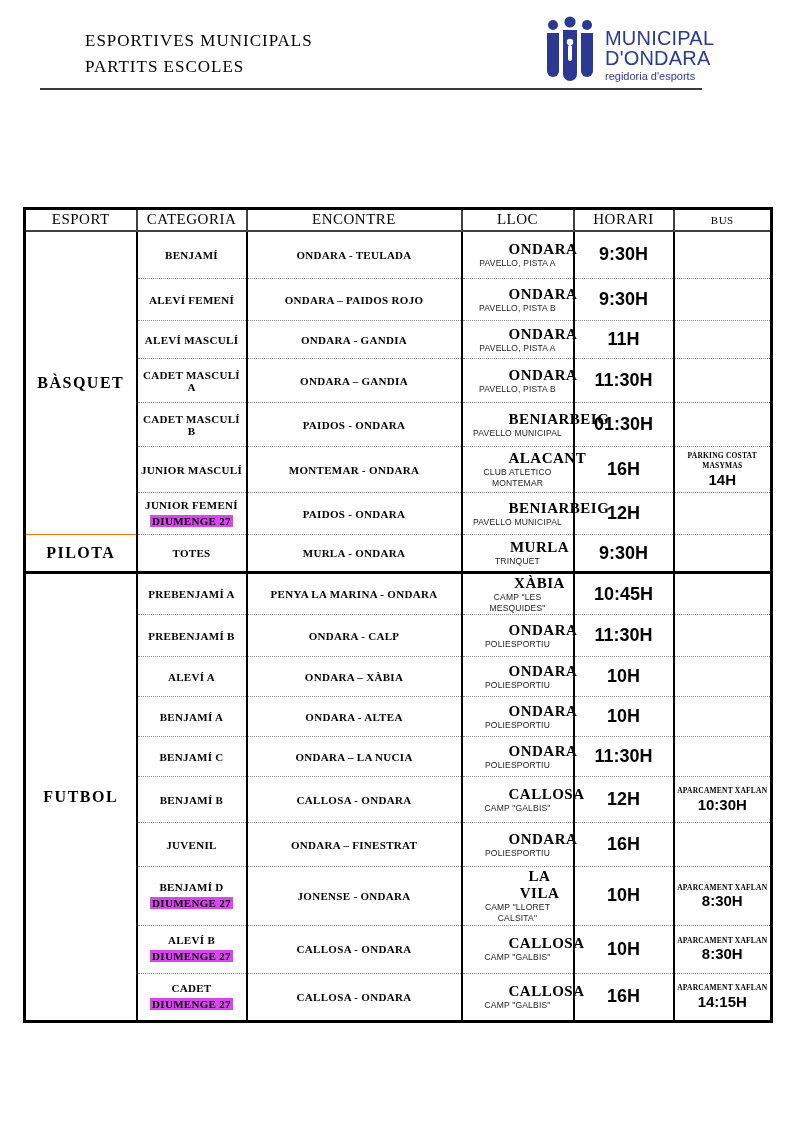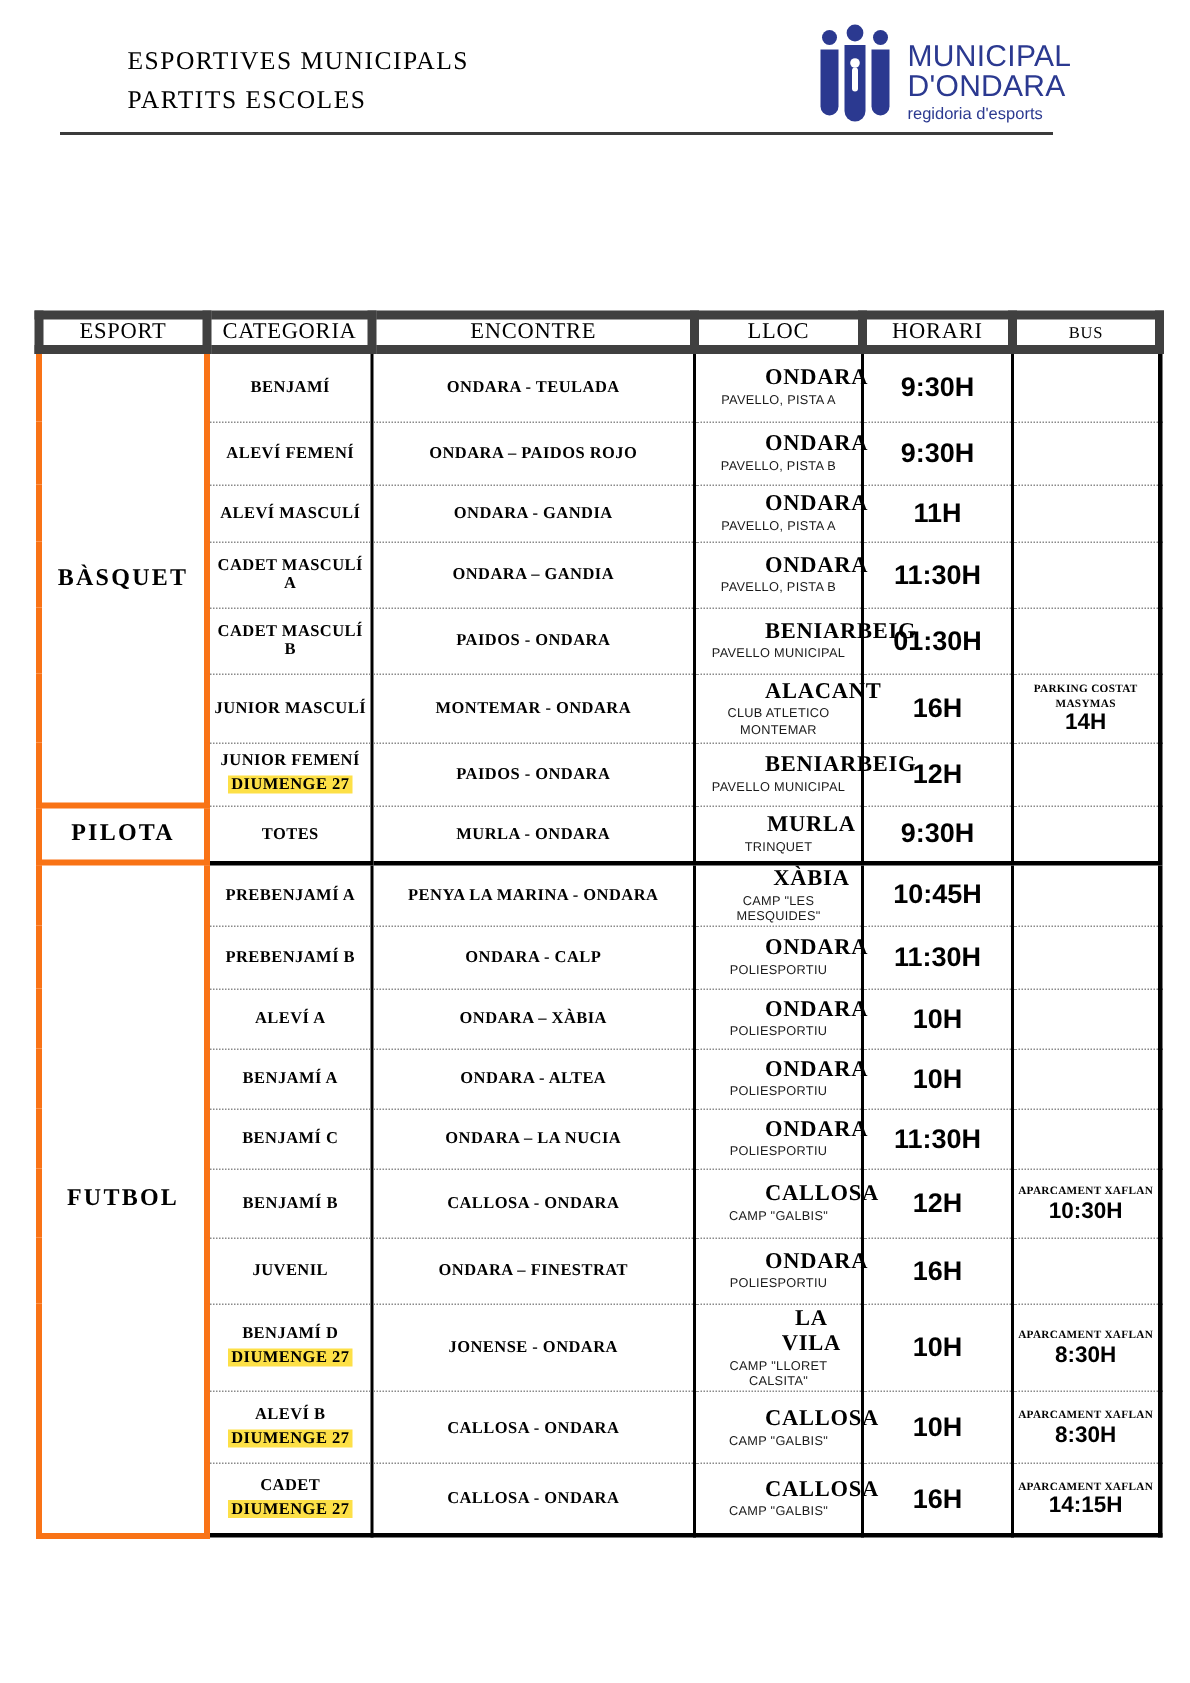--- a/index.html
+++ b/index.html
@@ -28,36 +28,36 @@
     position:absolute; left:0; top:130px; width:100%;
     text-align:center; font-size:31px; letter-spacing:1px;
   }
   
   table.sched {
     position:absolute; left:23px; top:207px; width:747px;
     border-collapse:collapse; table-layout:fixed;
     border:3px solid #000;
   }
   th {
-    border:6px solid #404040; font-weight:normal; font-size:15px;
+    border:2px solid #404040; font-weight:normal; font-size:15px;
     text-align:center; height:22px; letter-spacing:0.5px;margin-top:41px;
   }
   th.bus-th { font-size:11px; vertical-align:middle; }
   td { text-align:center; vertical-align:middle; padding:1px 2px; }
   td.body {
     border-left:2px solid #000; border-right:2px solid #000;
     border-top:1px dotted #8a8a8a; border-bottom:1px dotted #8a8a8a;
   }
   td.sport-cell {
-    border:4px solid #f97316; font-weight:bold; font-size:16px; letter-spacing:1.5px;
+    border:1px solid #f97316; font-weight:bold; font-size:16px; letter-spacing:1.5px;
   }
   tr.section-start td.body, tr.section-start td.sport-cell { border-top:3px solid #000; }
   .cat-name { font-weight:bold; font-size:11px; letter-spacing:0.3px; }
   .note {
-    display:inline-block; background:#fde047; font-weight:bold; font-size:11px;
+    display:inline-block; background:#d946ef; font-weight:bold; font-size:11px;
     padding:0 2px; margin-top:1px; letter-spacing:0.3px;
   }
   .note:empty { display:none; }
   td.enc { font-weight:bold; font-size:11px; letter-spacing:0.3px; }
   .lloc-main { font-weight:bold; font-size:15px; letter-spacing:0.5px;padding-left:44px; }
   .lloc-detail {
     font-family:"Liberation Sans", sans-serif; font-size:8.5px; color:#1a1a1a;
     letter-spacing:0.2px; line-height:1.25;
   }
   td.hor { font-family:"Liberation Sans", sans-serif; font-weight:bold; font-size:18px; }

